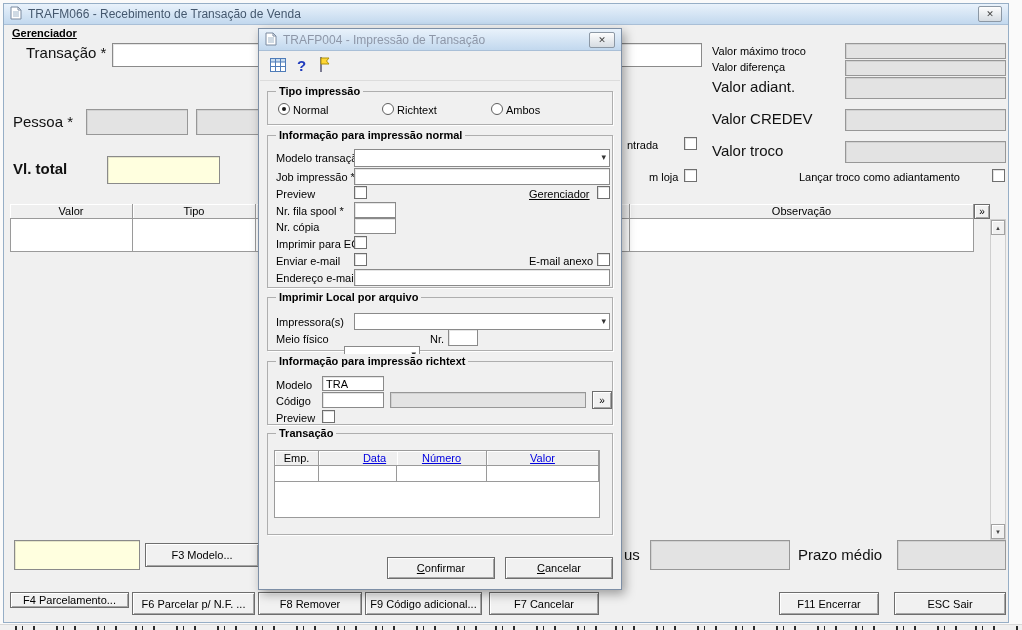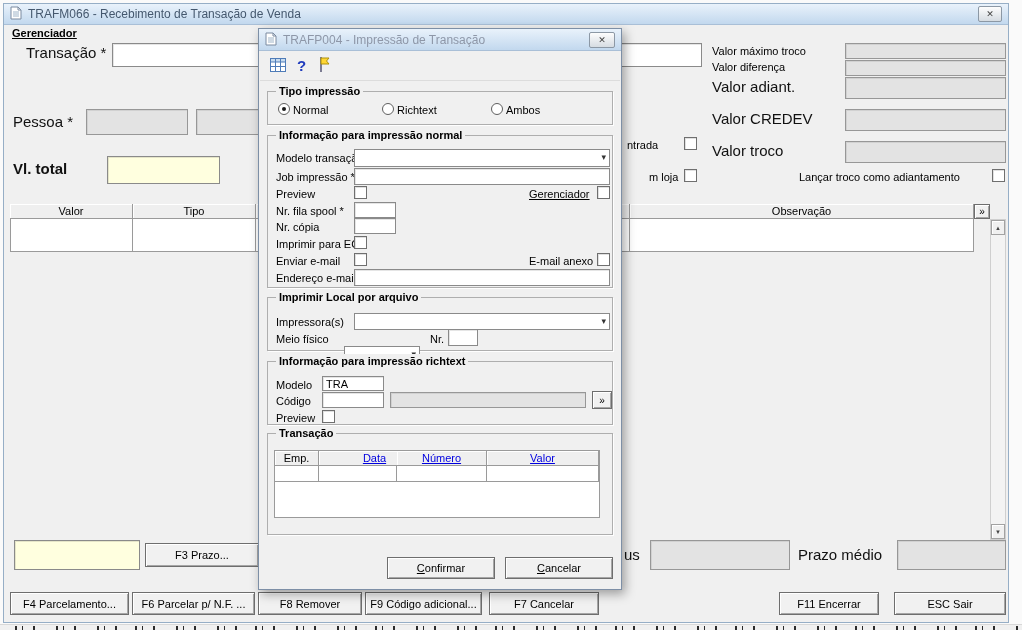--- a/index.html
+++ b/index.html
@@ -113,28 +113,28 @@
   <div class="abs sb" style="left:990px;top:219px;width:16px;height:321px;">
     <div class="sbbtn" style="top:0;">
         <span>▲</span>
       </div>
     <div class="sbbtn" style="bottom:0;top:auto;">
         <span>▼</span>
       </div>
   </div>
 
   <div class="abs input yellow" style="left:14px;top:540px;width:126px;height:30px;"></div>
-  <div class="abs btn" style="left:145px;top:543px;width:114px;height:24px;">F3 Prazo...</div>
+  <div class="abs btn" style="left:145px;top:543px;width:114px;height:24px;">F3 Modelo...</div>
 
   <div class="abs lbl-lg" style="left:624px;top:546px;">us</div>
   <div class="abs ro" style="left:650px;top:540px;width:140px;height:30px;"></div>
   <div class="abs lbl-lg" style="left:798px;top:546px;">Prazo médio</div>
   <div class="abs ro" style="left:897px;top:540px;width:109px;height:30px;"></div>
 
-  <div class="abs btn" style="left:10px;top:592px;width:119px;height:23px;">F4 Parcelamento...</div>
+  <div class="abs btn" style="left:10px;top:592px;width:119px;height:16px;">F4 Parcelamento...</div>
   <div class="abs btn" style="left:132px;top:592px;width:123px;height:23px;">F6 Parcelar p/ N.F. ...</div>
   <div class="abs btn" style="left:258px;top:592px;width:104px;height:23px;">F8 Remover</div>
   <div class="abs btn" style="left:365px;top:592px;width:117px;height:23px;">F9 Código adicional...</div>
   <div class="abs btn" style="left:489px;top:592px;width:110px;height:23px;">F7 Cancelar</div>
   <div class="abs btn" style="left:779px;top:592px;width:100px;height:23px;">F11 Encerrar</div>
   <div class="abs btn" style="left:894px;top:592px;width:112px;height:23px;">ESC Sair</div>
 
   <div class="abs dialog" style="left:258px;top:28px;width:364px;height:562px;">
     <div class="titlebar" style="height:22px;">
       <span><svg width="12" height="14" viewBox="0 0 12 14">

